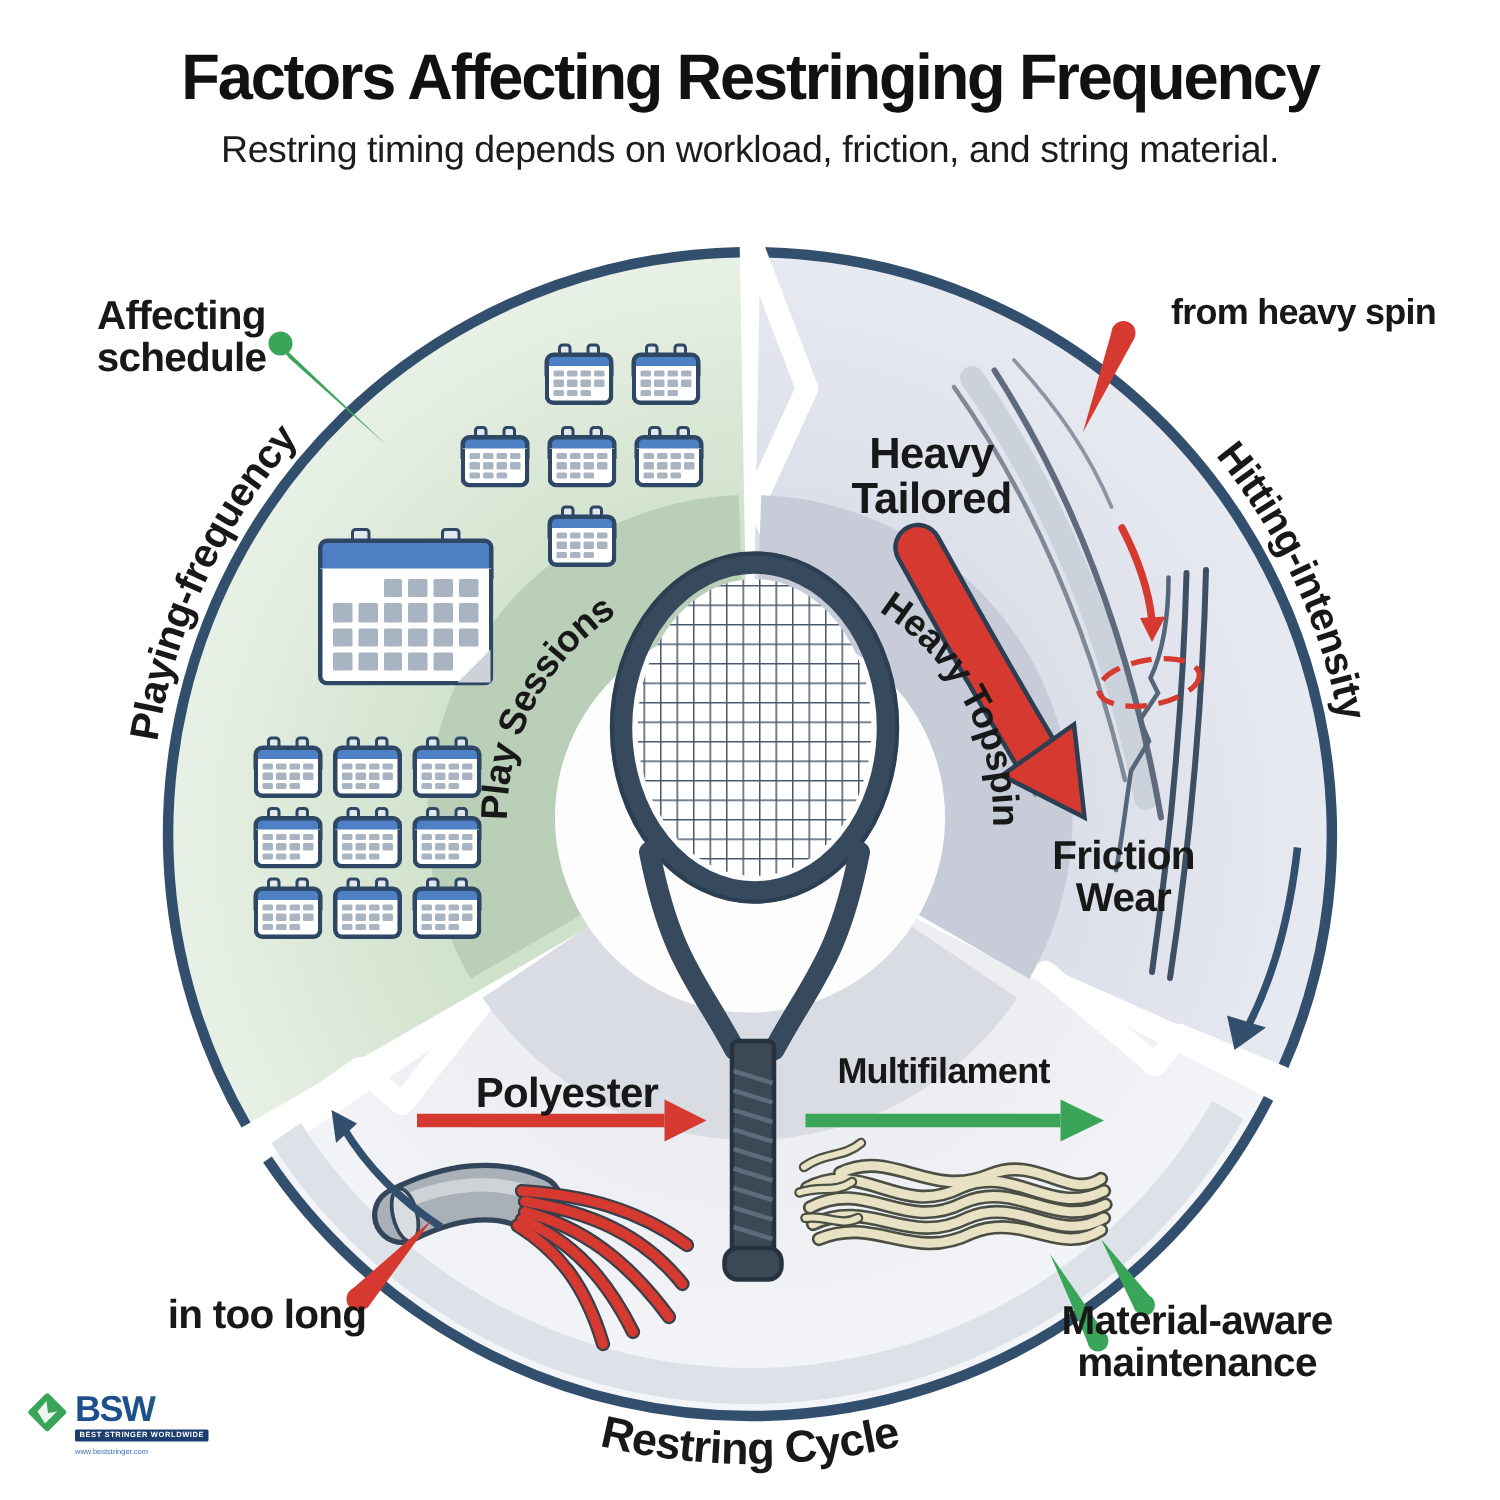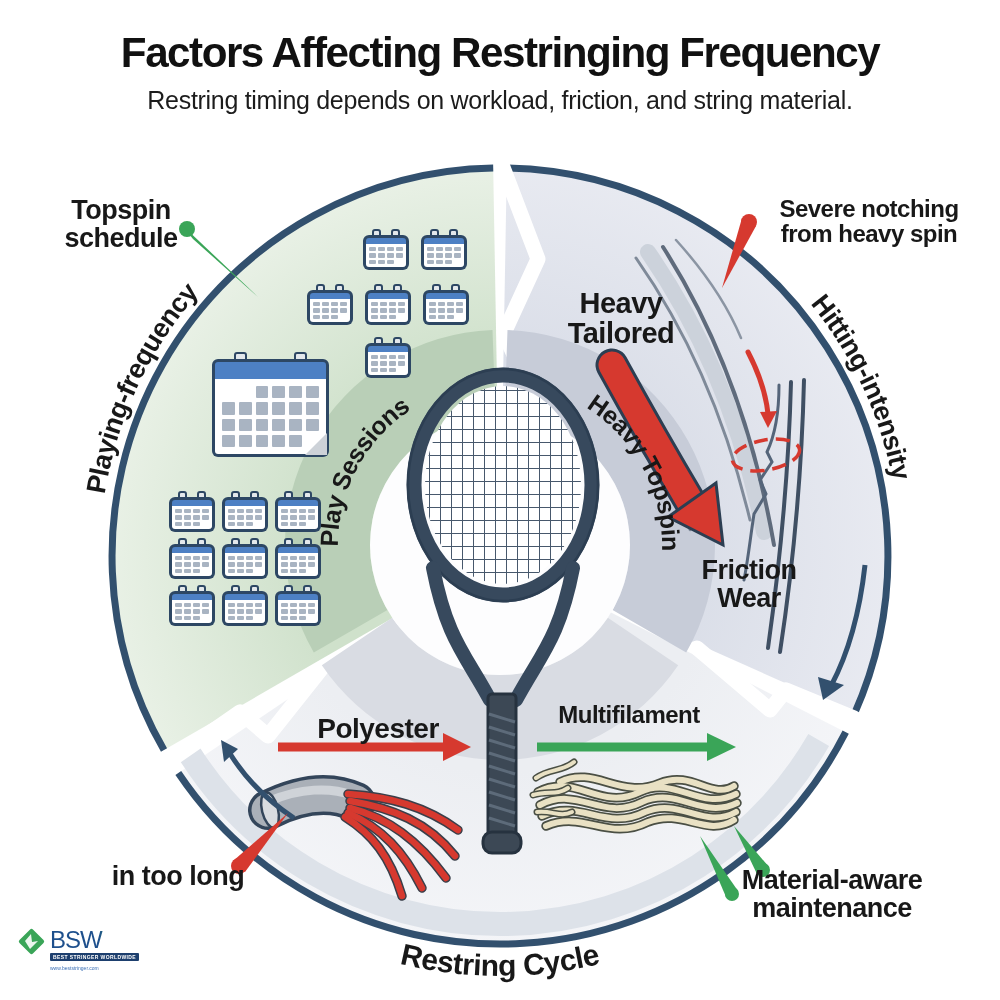--- a/index.html
+++ b/index.html
@@ -18,21 +18,21 @@
   .cal .head{position:absolute;left:0;right:0;background:#4d80c4;border:3px solid #2d4764;
              border-radius:6px 6px 0 0}
   .cal .body{position:absolute;left:0;right:0;bottom:0;background:#fff;border:3px solid #2d4764;
              border-top:none;border-radius:0 0 6px 6px;display:grid;box-sizing:border-box}
   .cal .cell{background:#a9b4c2;border-radius:1px}
   .cal .cell.off{background:transparent}
   .cal .curl{position:absolute;right:2px;bottom:2px;width:0;height:0;border-style:solid;
              border-width:0 0 22px 22px;border-color:transparent transparent #cdd2d8 transparent}
   .logo{position:absolute;left:16px;top:928px;display:flex;align-items:flex-start;z-index:7}
   .logo-right{margin-left:4px}
-  .logo-name{font-size:24px;font-weight:normal;letter-spacing:-1px;line-height:1;
+  .logo-name{font-size:24px;font-weight:bold;letter-spacing:-1px;line-height:1;
              background:linear-gradient(90deg,#1d4f8c 0%,#1d4f8c 55%,#35a14e 75%,#35a14e 100%);
              -webkit-background-clip:text;background-clip:text;color:transparent}
   .logo-tagline{background:#1d3f6e;color:#fff;font-size:5px;font-weight:bold;letter-spacing:.4px;
                 padding:1px 3px;border-radius:1px;margin-top:1px;white-space:nowrap}
   .logo-url{font-size:5px;color:#3a6fb5;margin-top:4px}
 </style>
 </head>
 <body>
 
 <div class="title">Factors Affecting Restringing Frequency</div>
@@ -529,41 +529,40 @@
         <div class="cell"></div>
         <div class="cell"></div>
         <div class="cell"></div>
         <div class="cell"></div>
         <div class="cell"></div>
       </div>
     </div>
   </div>
 
 <div class="lbl" style="left:121px;top:196px;font-size:27px">
-  <div>Topspin</div>
+  <div>Affecting</div>
   <div>schedule</div>
 </div>
 <div class="lbl" style="left:869px;top:196px;font-size:24px">
-  <div>Severe notching</div>
   <div>from heavy spin</div>
 </div>
 <div class="lbl" style="left:621px;top:288px;font-size:29px">
   <div>Heavy</div>
   <div>Tailored</div>
 </div>
 <div class="lbl" style="left:749px;top:556px;font-size:27px">
   <div>Friction</div>
   <div>Wear</div>
 </div>
 <div class="lbl" style="left:378px;top:714px;font-size:28px">Polyester</div>
 <div class="lbl" style="left:629px;top:702px;font-size:24px">Multifilament</div>
 <div class="lbl" style="left:178px;top:862px;font-size:27px">
   <div>in too long</div>
 </div>
-<div class="lbl" style="left:832px;top:866px;font-size:27px">
+<div class="lbl" style="left:798px;top:866px;font-size:27px">
   <div>Material-aware</div>
   <div>maintenance</div>
 </div>
 
 <div class="logo">
   <svg width="30" height="32" viewBox="0 0 30 32">
     <rect x="6" y="4" width="19" height="19" rx="2" fill="#3aa558" transform="rotate(45 15.5 13.5)"></rect>
     <path d="M 9 13 L 15 6 L 16 14 L 22 13 L 14 21 Z" fill="#ffffff" opacity="0.9"></path>
   </svg>
   <div class="logo-right">

